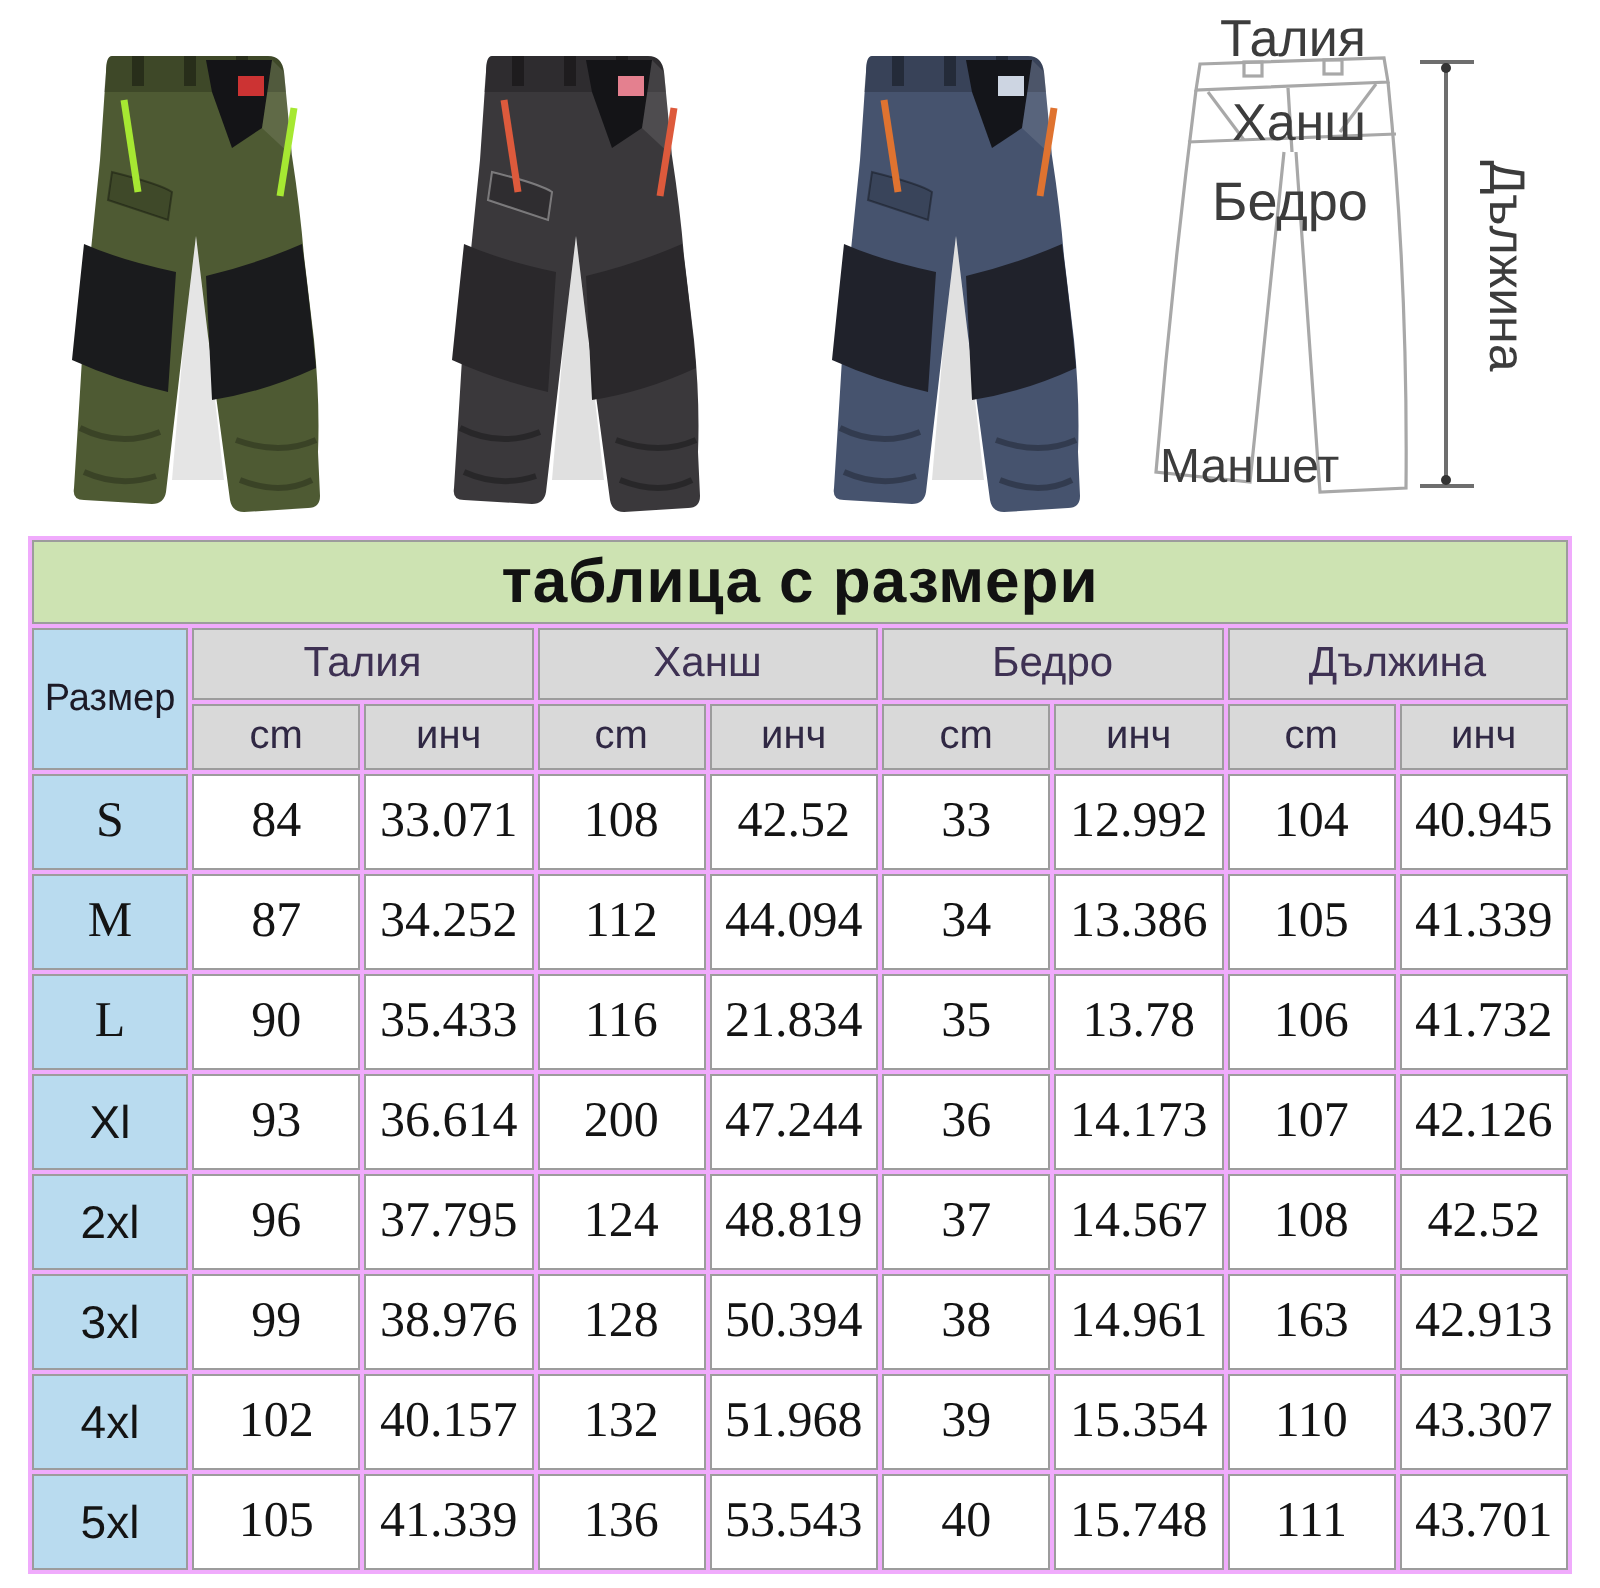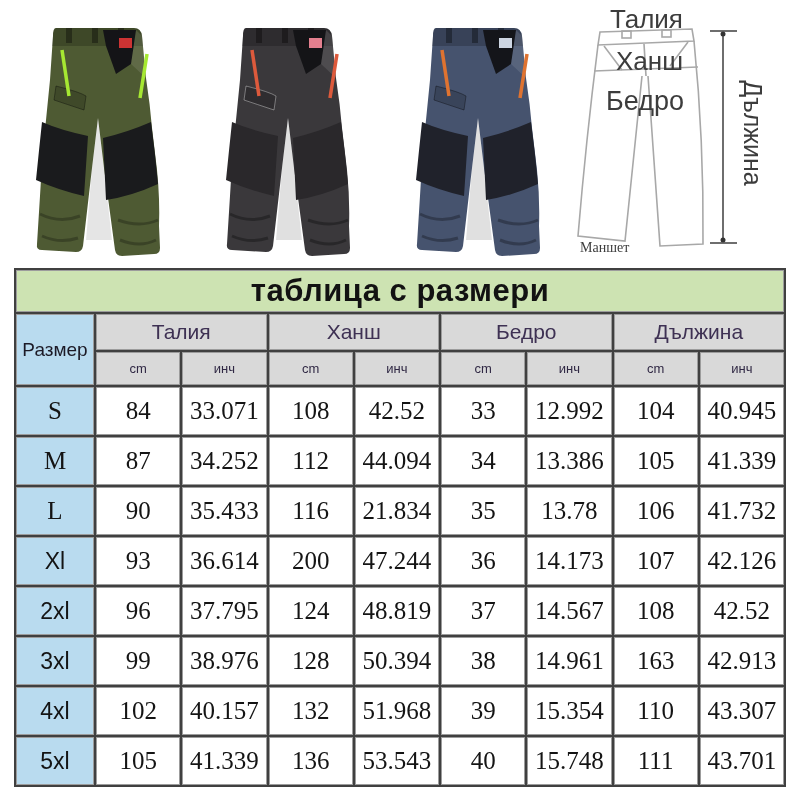--- a/index.html
+++ b/index.html
@@ -15,50 +15,50 @@
   .photo { position:relative; width:190px; height:266px; }
   .photo svg { display:block; width:100%; height:100%; }
 
   
   .diagram { position:relative; width:230px; height:266px; }
   .diagram svg { position:absolute; left:0; top:0; }
   .lbl { position:absolute; color:#3c3c3c; white-space:nowrap; }
   .lbl-waist  { left:40px;  top:4px;   font-size:26px; }
   .lbl-hips   { left:46px;  top:46px;  font-size:26px; }
   .lbl-thigh  { left:36px;  top:86px;  font-size:27px; }
-  .lbl-cuff   { left:10px;  top:240px; font-size:14px;font-family:Liberation Serif, serif; }
+  .lbl-cuff   { left:10px;  top:220px; font-size:24px; }
   .lbl-length {
     left:108px; top:119px; width:150px; height:28px;
     transform:rotate(90deg); text-align:center; font-size:25px;
   }
 
   
   .size-table {
     border-collapse:separate; border-spacing:2px;
     margin:2px auto 0 auto; width:772px; table-layout:fixed;
-    background:#404040;
+    background:#f0abfc;
   }
   .size-table th, .size-table td {
     border:1px solid #9c9c9c; text-align:center; vertical-align:middle;
     padding:0; overflow:hidden;
   }
   .title-cell {
     background:#cde3b2; height:40px;
     font-size:31px; font-weight:bold; color:#121212; letter-spacing:0.5px;
   }
   .corner-cell {
     background:#b9dbef; font-size:19px; font-weight:normal; color:#1c1a26;margin-left:48px;
   }
   .group-cell {
     background:#d9d9d9; height:34px;
     font-size:21px; font-weight:normal; color:#3e3153;
   }
   .unit-cell {
     background:#d9d9d9; height:31px;
-    font-size:13px; font-weight:normal; color:#302844;
+    font-size:20px; font-weight:normal; color:#302844;
   }
   .size-table tbody td {
     height:46px; background:#ffffff;
     font-family:"Liberation Serif", serif; font-size:25px; color:#141414;
   }
   .size-table tbody td.size-cell { background:#b9dbef; }
   
   .size-table tbody tr:nth-child(n+4) td.size-cell {
     font-family:Liberation Sans, sans-serif; font-size:23px;
   }

